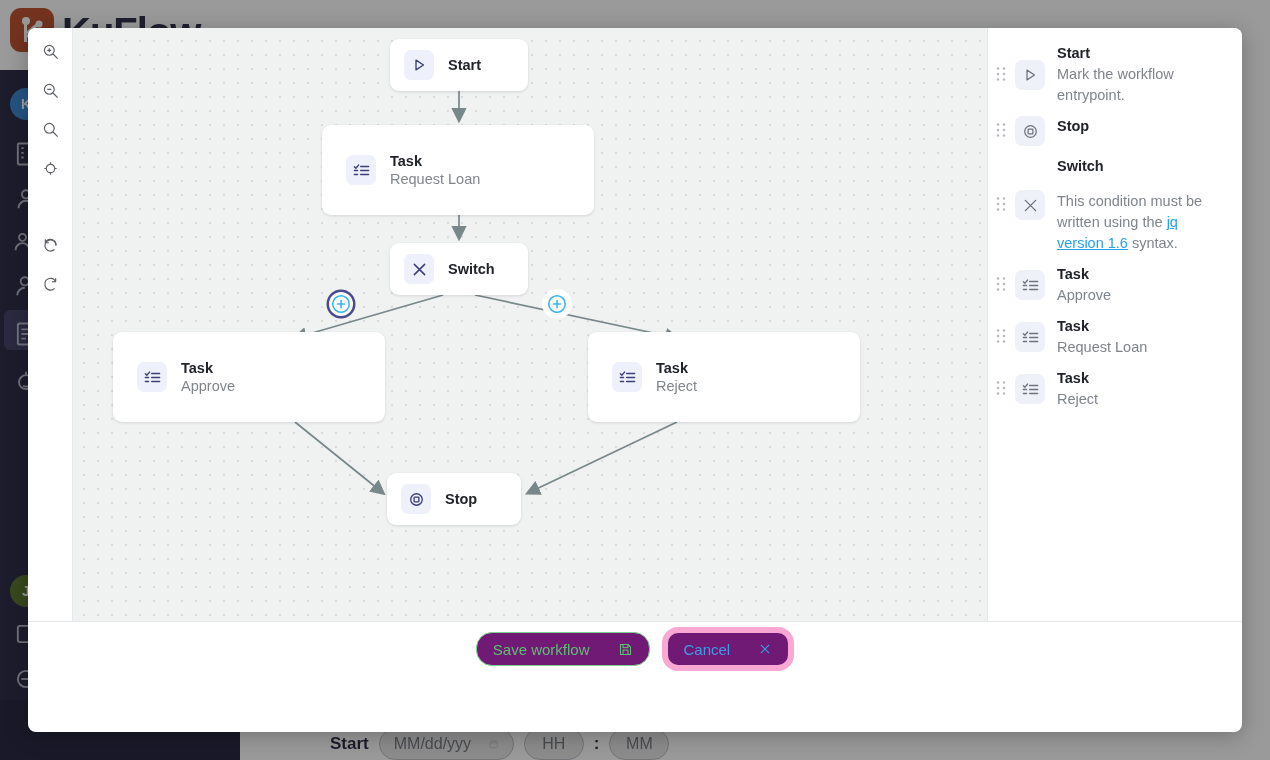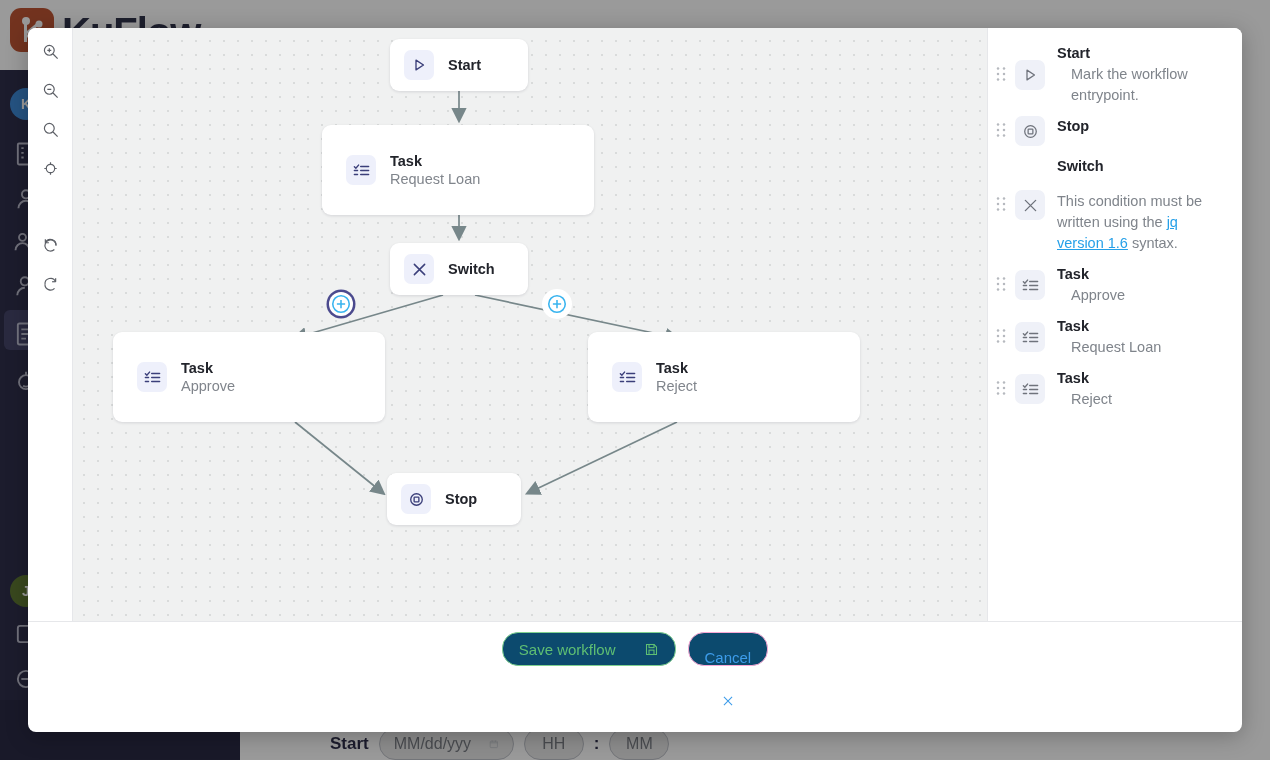--- a/index.html
+++ b/index.html
@@ -157,36 +157,36 @@
     align-self: center;
   }
   .pal-icon {
     flex: 0 0 30px; width: 30px; height: 30px; border-radius: 7px;
     background: #eff1f8; display: flex; align-items: center;
     justify-content: center; color: #6f737c; margin: 0 12px 0 5px;
     align-self: center;
   }
   .pal-text { flex: 1 1 auto; }
   .pal-title { font-size: 14.5px; font-weight: bold; color: #22242b; line-height: 21px; }
-  .pal-desc { font-size: 14.5px; color: #7f848b; line-height: 21px; margin-left: 14px; }
+  .pal-desc { font-size: 14.5px; color: #7f848b; line-height: 21px; }
   .pal-desc2 { font-size: 14.5px; color: #7f848b; line-height: 21px; margin-top: 14px; }
   .lnk { color: #26a0e8; }
 
   
   .modal-footer {
     height: 55px; border-top: 1px solid #e6e7ea; background: #ffffff;
     display: flex; align-items: center; justify-content: center; gap: 12px;
   }
   .btn {
     height: 30px; border-radius: 16px; display: flex; align-items: center;
-    padding: 16px 16px; font-size: 15px; background: #0c4a6e; cursor: pointer;
+    padding: 16px 16px; font-size: 15px; background: #701a75; cursor: pointer;
     gap: 28px;
   }
   .btn-save { border: 1px solid #7fd18f; color: #5fbf73; }
-  .btn-cancel { border: 1px solid #f9a8d4; color: #3d9cea; flex-direction: column; }
+  .btn-cancel { border: 6px solid #f9a8d4; color: #3d9cea; }
   .btn ico { display: flex; align-items: center; }
 </style>
 </head>
 <body>
 
 <div class="app-bg">
 
   <div class="app-topbar">
     <div class="app-logo">
       <svg class="app-logo-glyph" viewBox="0 0 44 44">

